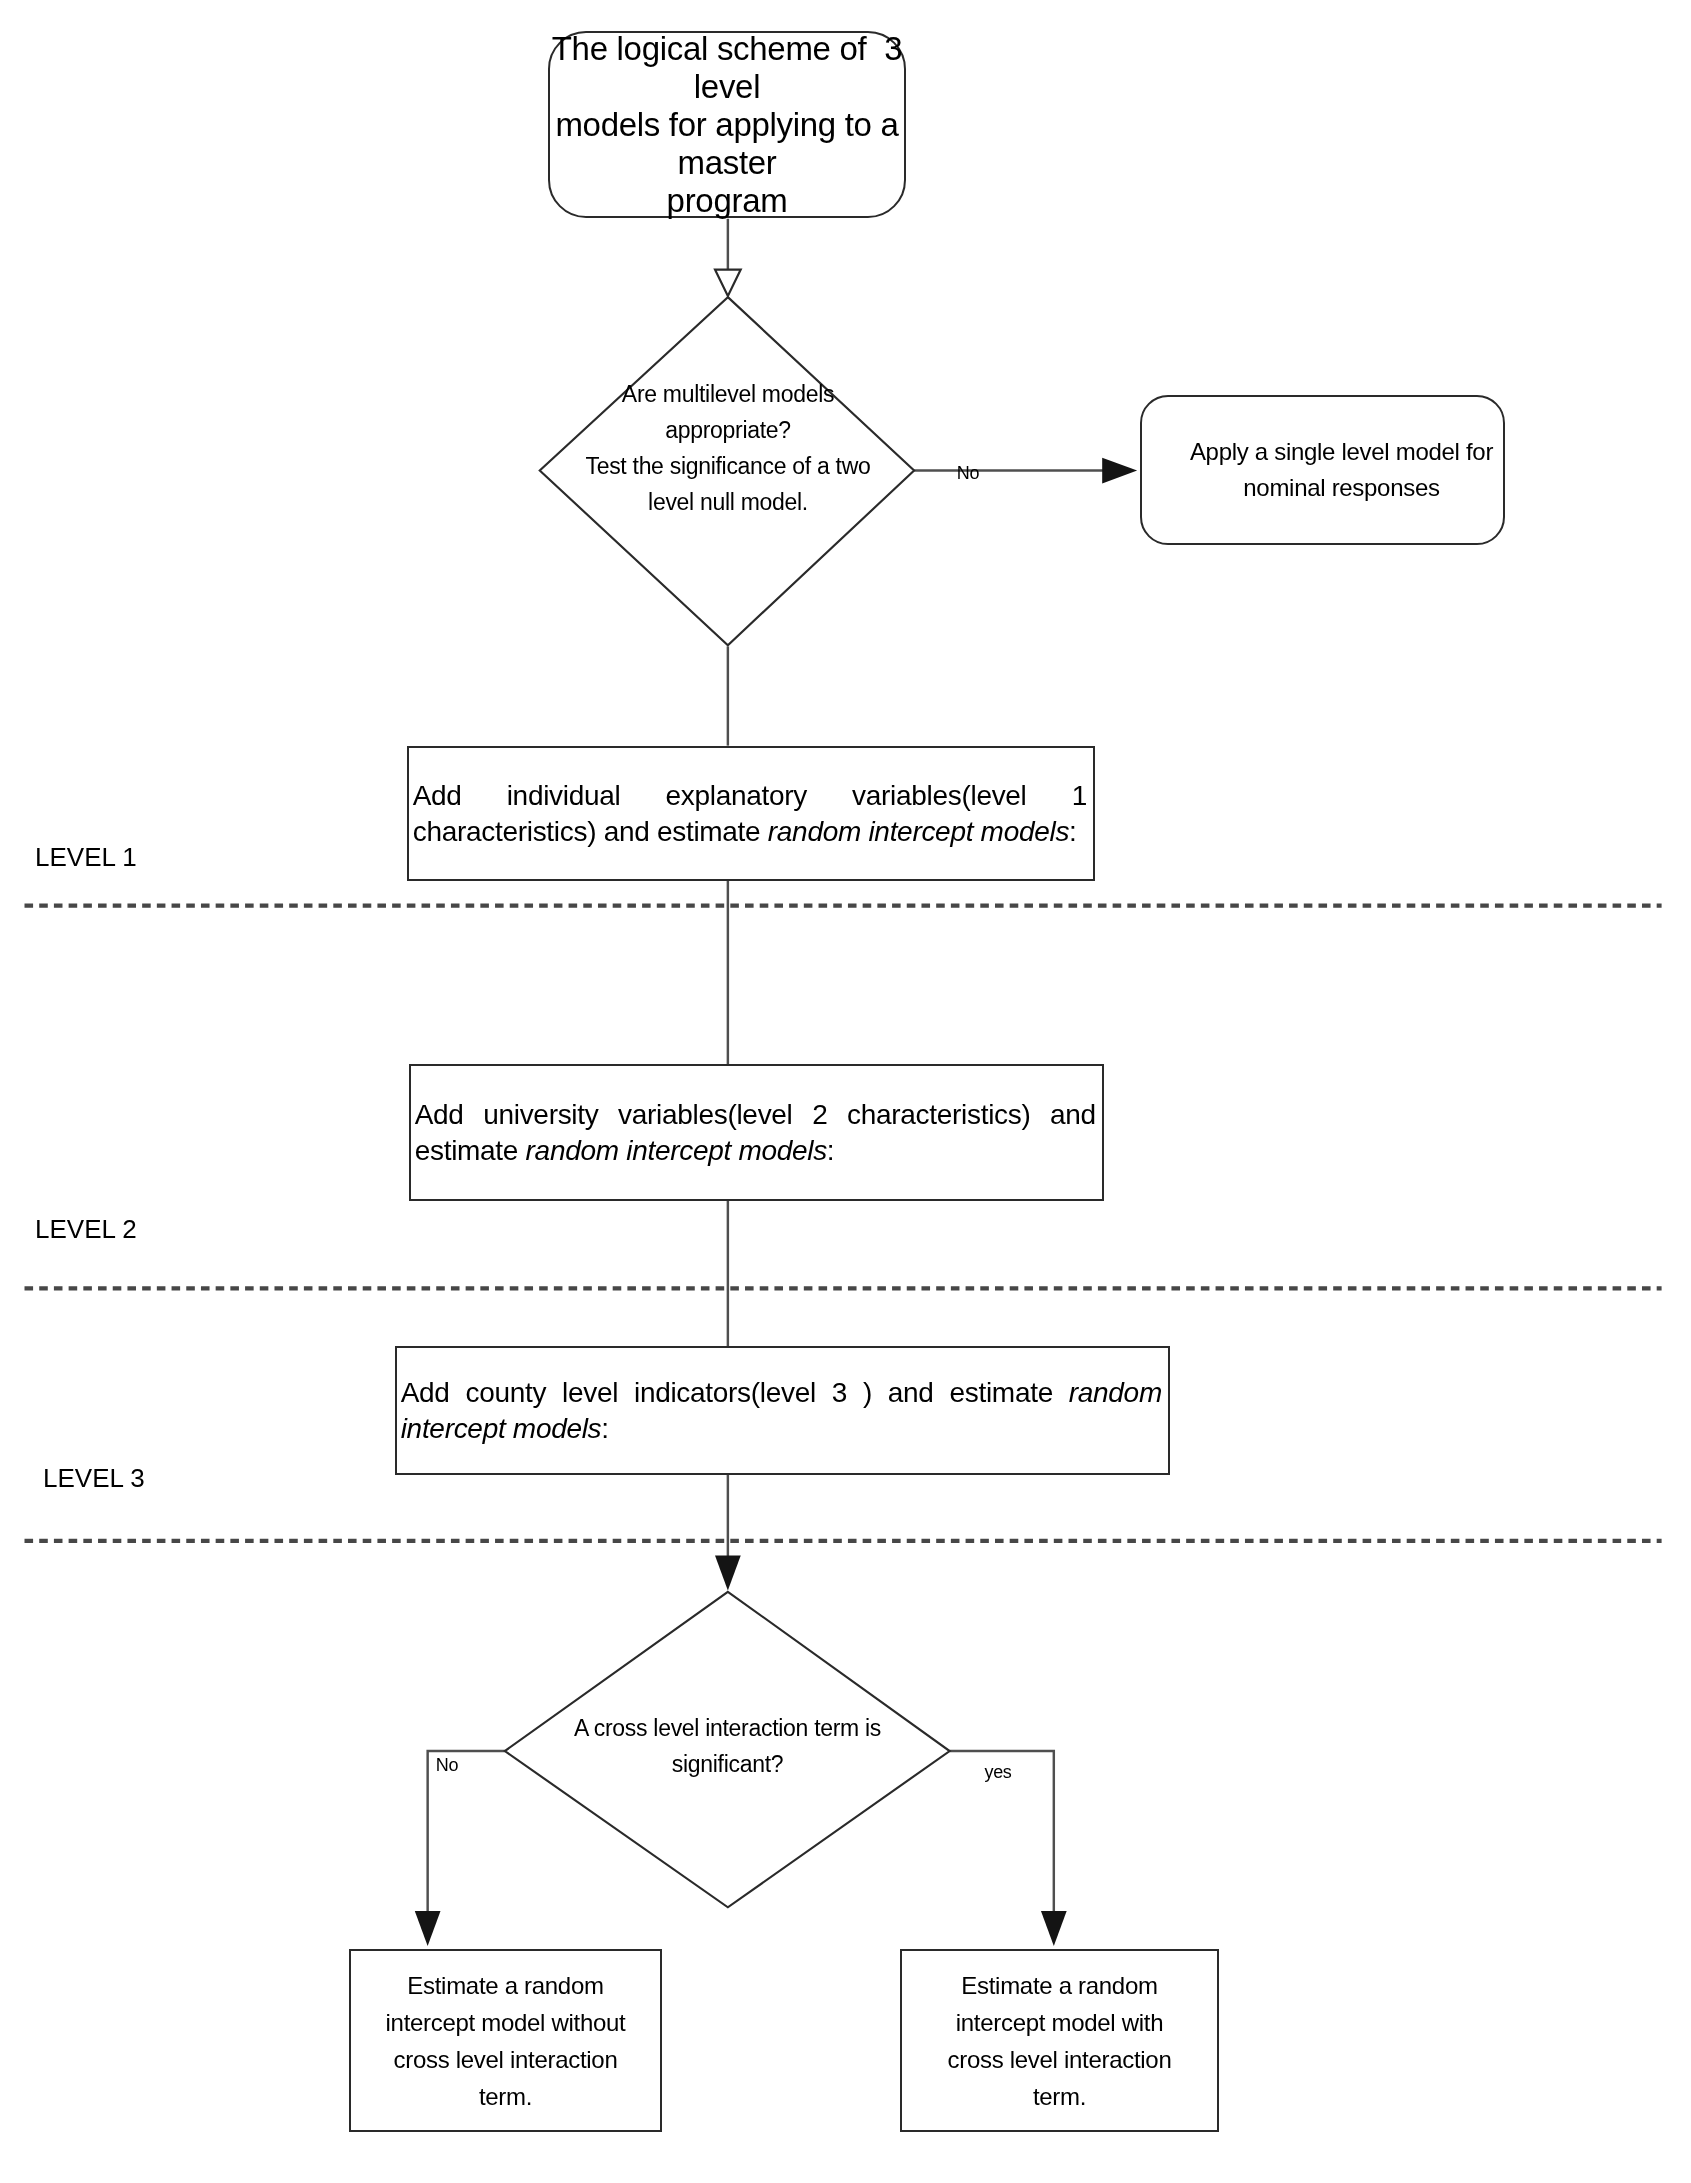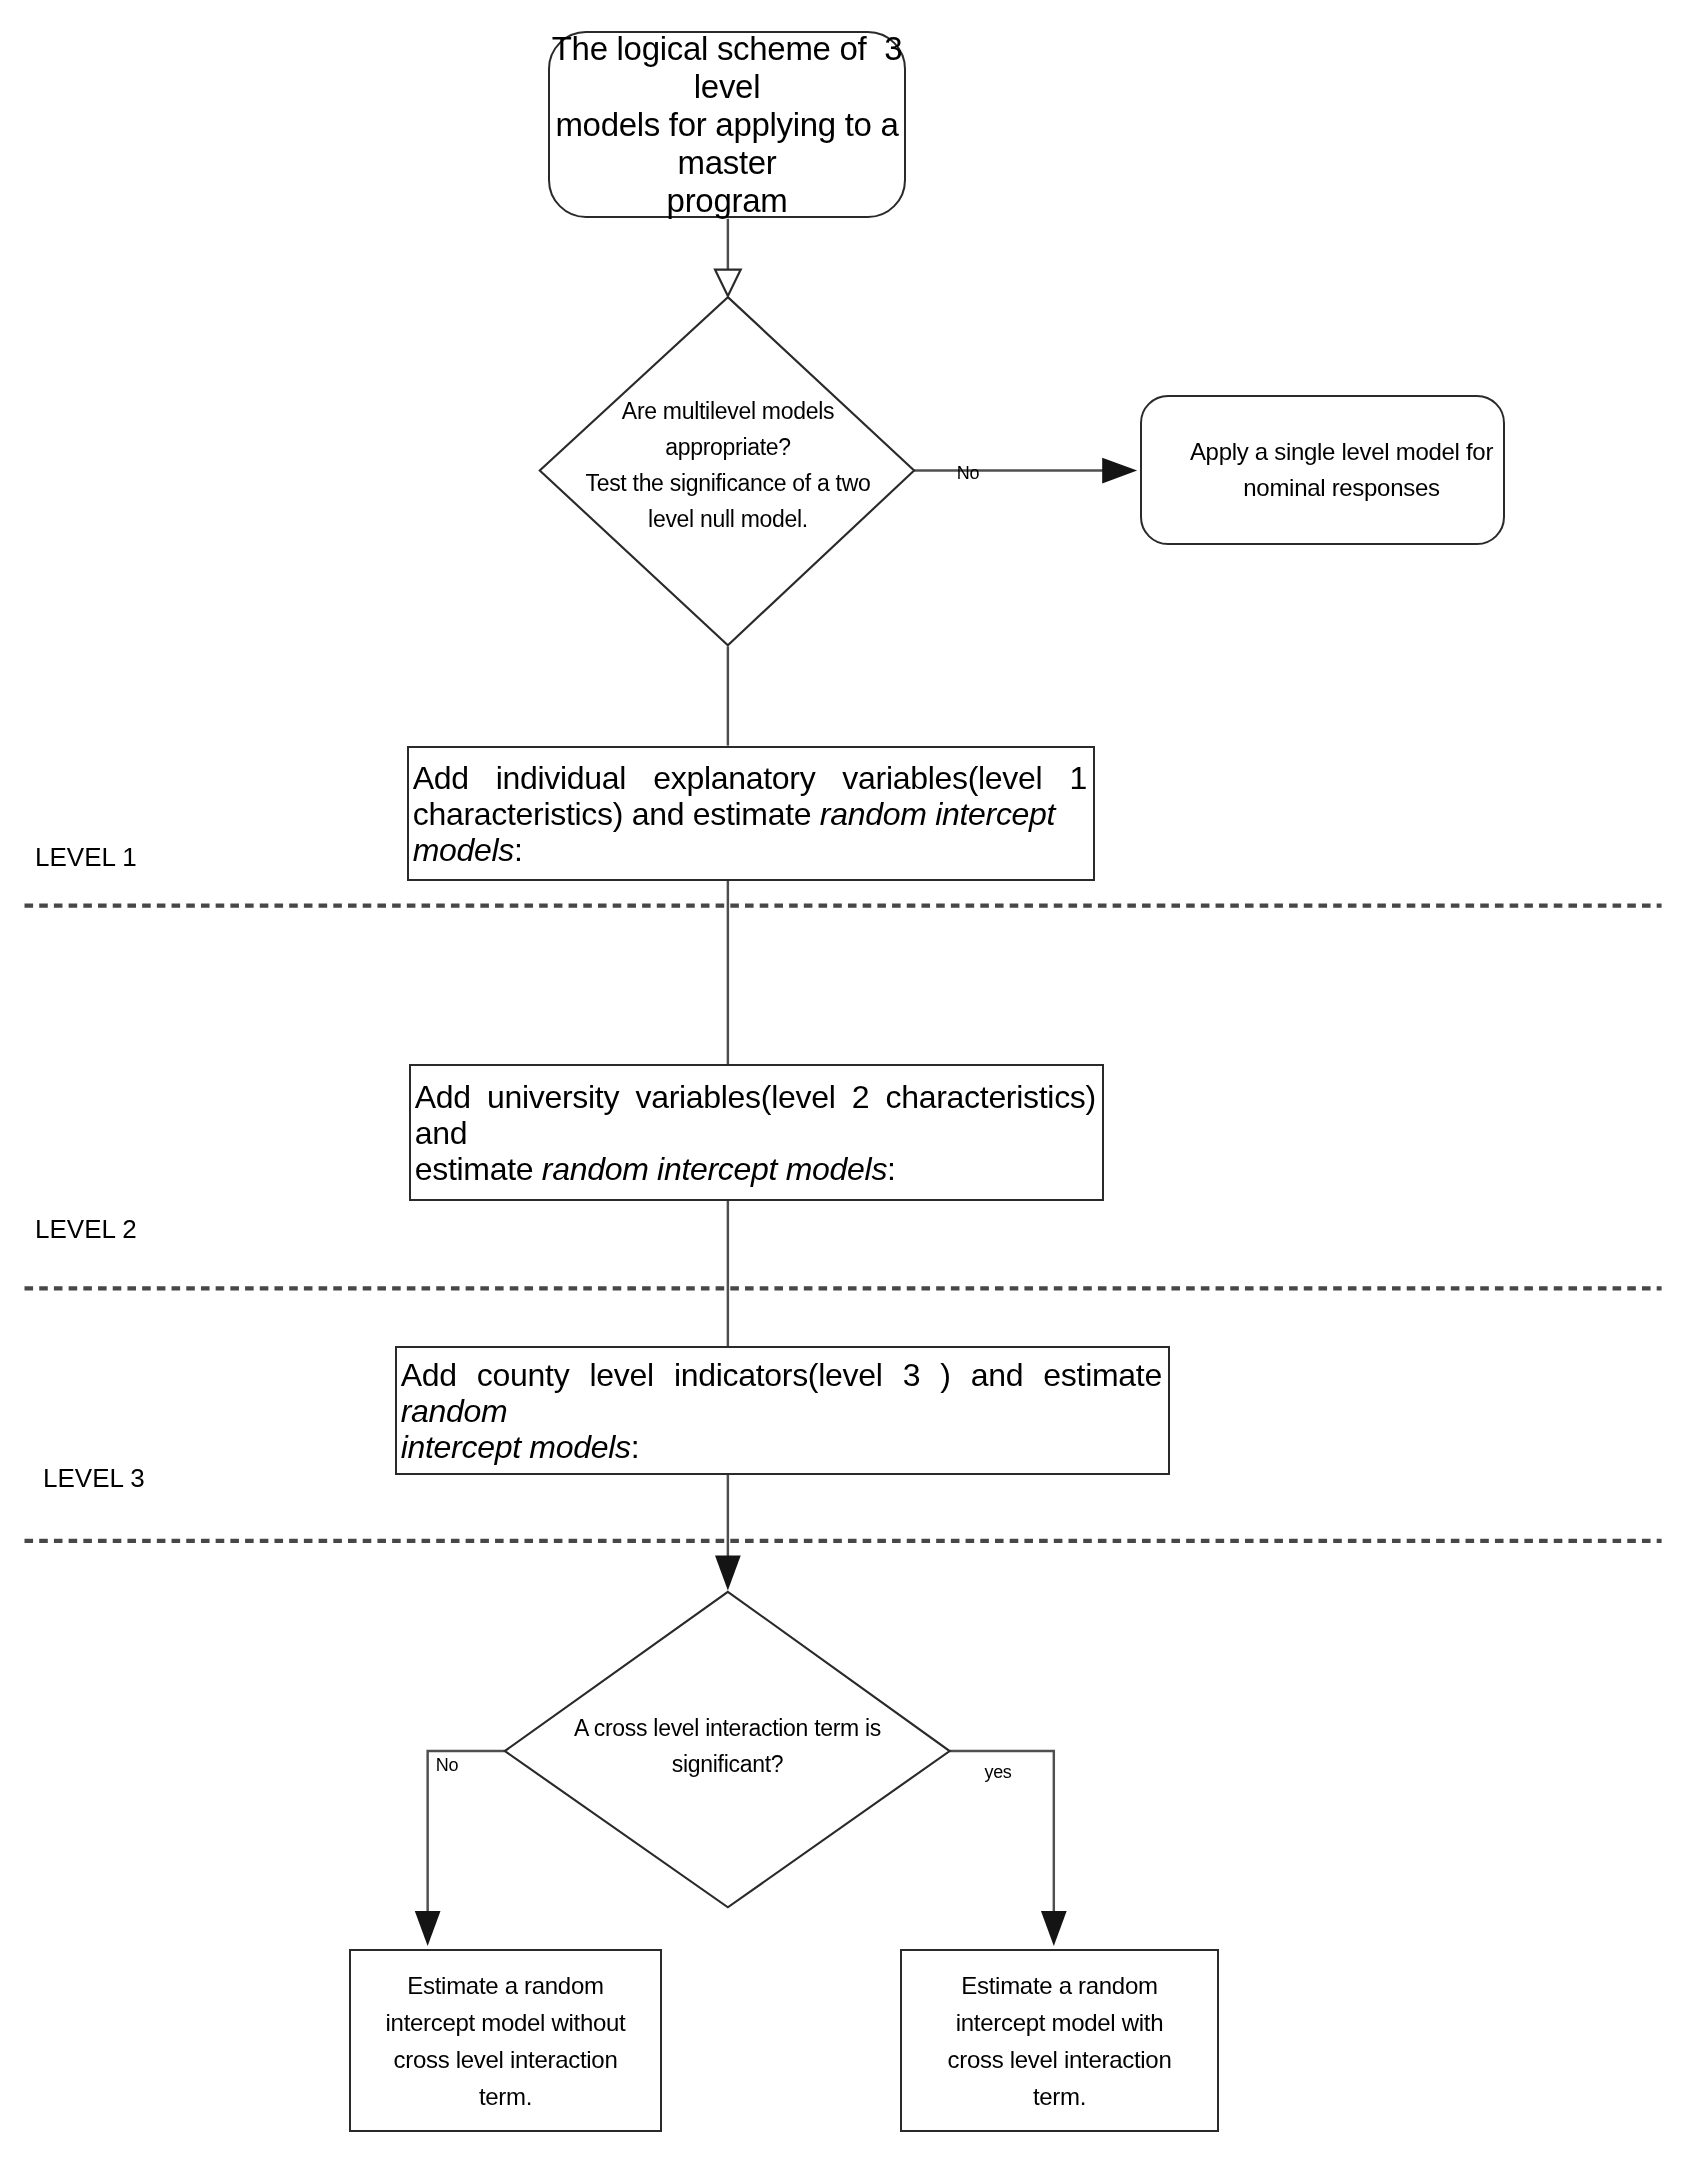--- a/index.html
+++ b/index.html
@@ -25,21 +25,21 @@
   .node{
     position:absolute;background:#ffffff;border:2.5px solid var(--shape);
     box-sizing:border-box;display:flex;flex-direction:column;justify-content:center;
   }
   .rounded-lg{border-radius:38px;}
   .rounded-md{border-radius:28px;}
   .centered{text-align:center;}
   .ln{white-space:pre-wrap;}
   .title-node{font-size:33px;line-height:38px;}
   .terminal-node{font-size:24px;line-height:36px;padding-left:38px;}
-  .level-node{font-size:32px;line-height:36px;padding:0 6.1px 0 3.7px;}
+  .level-node{font-size:28px;line-height:36px;padding:0 6.1px 0 3.7px;}
   .result-node{font-size:24px;line-height:37px;}
   .jline{text-align:justify;text-align-last:justify;white-space:normal;}
   .lline{text-align:left;}
   .dtext{
     position:absolute;text-align:center;font-size:23px;line-height:36px;
   }
   .flabel{
     position:absolute;font-size:18px;transform:translate(-50%,-50%);
     white-space:nowrap;
     margin-top:44px;
@@ -78,21 +78,21 @@
     <polygon class="ah" points="698,3176 677,3119 719,3119"></polygon>
     <polygon class="ah" points="1720,3176 1699,3119 1741,3119"></polygon>
   </svg>
 
   <div class="node rounded-lg centered title-node" style="left:548px;top:31px;width:358px;height:187px;">
       <div class="ln">The logical scheme of  3 level</div>
       <div class="ln">models for applying to a master</div>
       <div class="ln">program</div>
     </div>
 
-  <div class="dtext" style="left:544px;top:393px;width:368px;">
+  <div class="dtext" style="left:544px;top:376px;width:368px;">
       <div class="ln">Are multilevel models</div>
       <div class="ln">appropriate?</div>
       <div class="ln">Test the significance of a two</div>
       <div class="ln">level null model.</div>
     </div>
 
   <div class="flabel" style="left:968px;top:429px;">No</div>
   <div class="flabel" style="left:797px;top:713px;">Yes</div>
 
   <div class="node rounded-md centered terminal-node" style="left:1140px;top:395px;width:365px;height:150px;">

